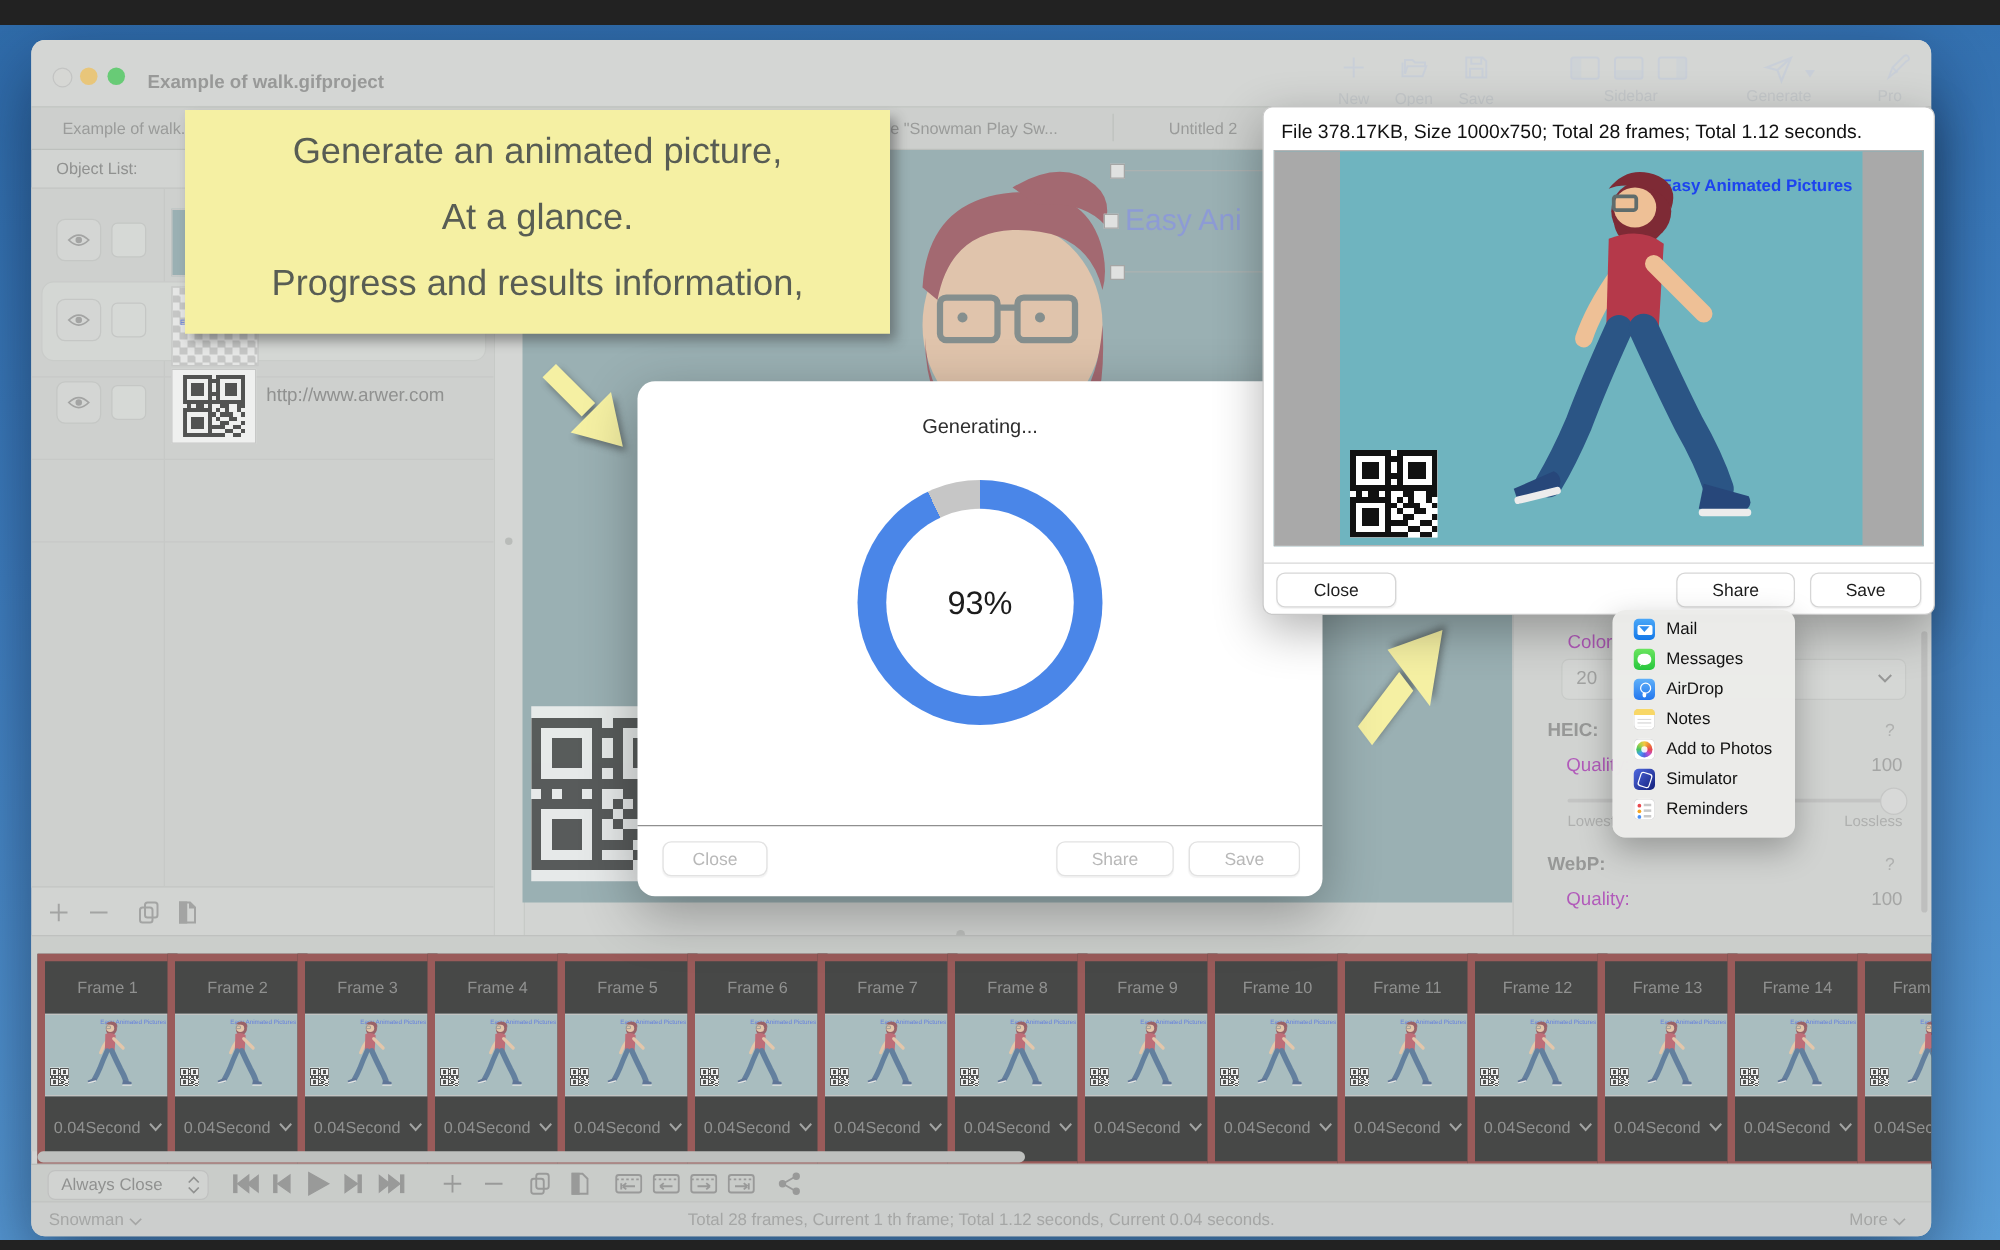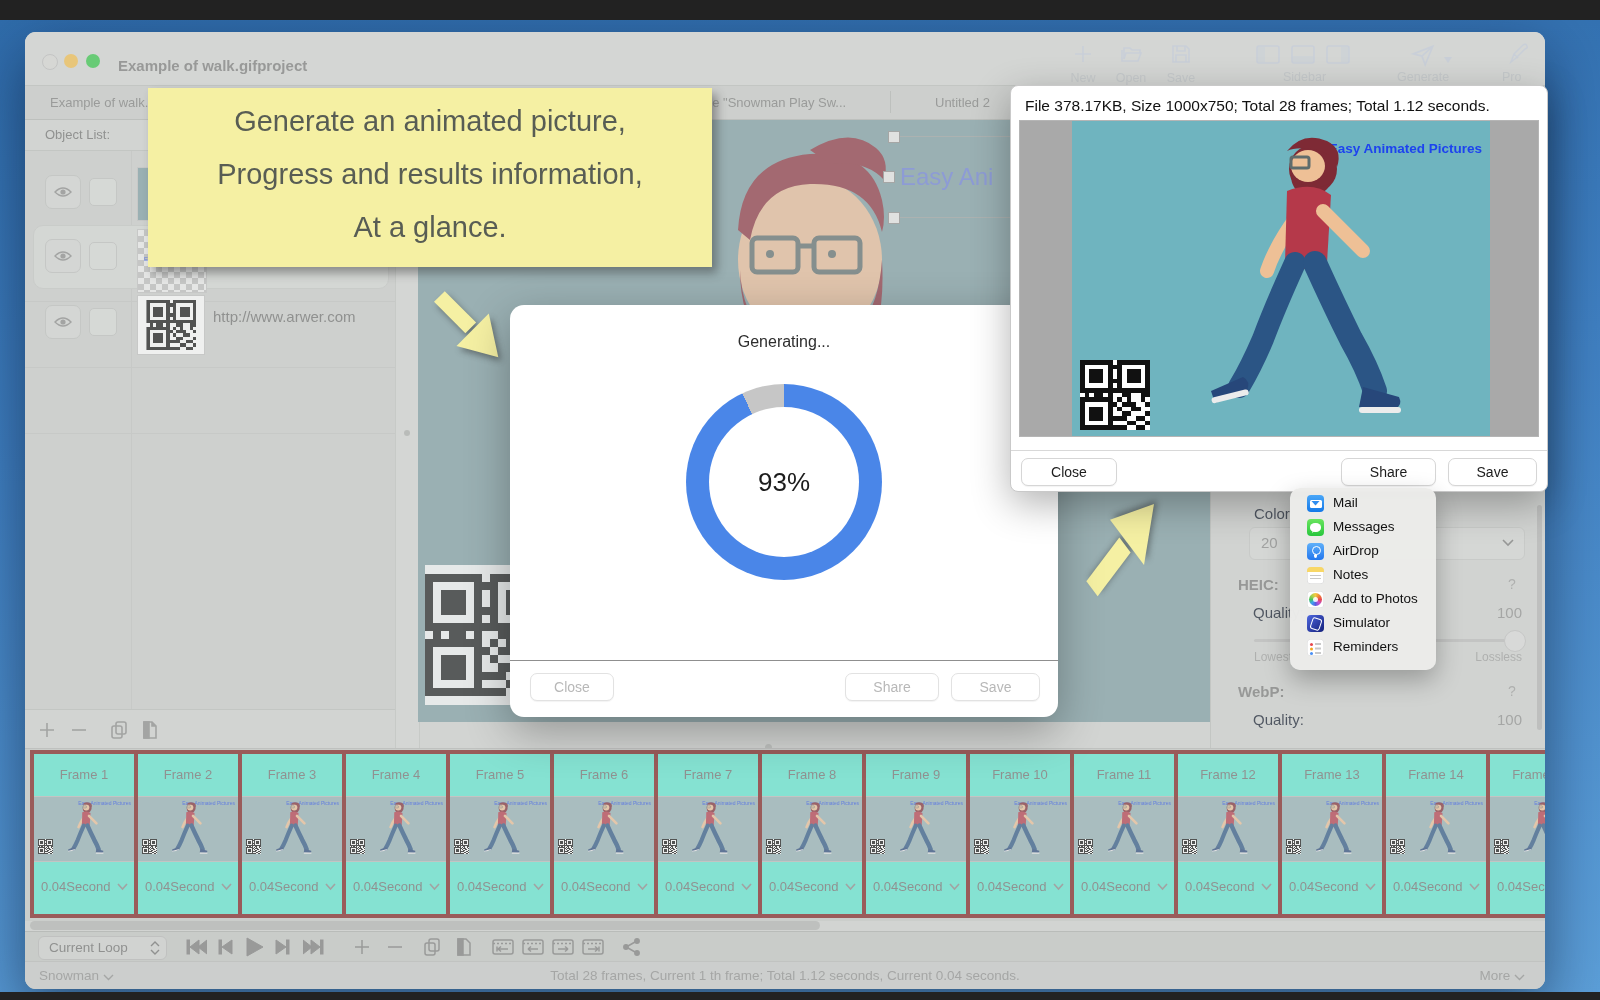--- a/index.html
+++ b/index.html
@@ -54,33 +54,33 @@
   .canvas-qr svg{width:100%;height:100%;}
   
   .zoombar{position:absolute;left:393px;top:678px;width:792px;height:32px;background:#cfd1cf;border-top:1px solid #bdbfbd;}
   .zb{position:absolute;top:6px;}
   .zb svg{stroke:#6f6f6f;fill:none;stroke-width:1.5;}
   .ratio{position:absolute;left:76px;top:8px;font-size:14px;color:#5f5f5f;font-family:"DejaVu Serif",serif;}
   .frame-ind{position:absolute;right:16px;top:8px;font-size:13px;color:#6f6f6f;}
   .scroll-dot{position:absolute;left:740px;top:712px;width:7px;height:7px;border-radius:50%;background:#b3b5b3;}
   
   .rpanel{position:absolute;left:1185px;top:88px;width:335px;height:634px;background:#d2d4d2;border-left:1px solid #bdbfbd;}
-  .rp-label{position:absolute;font-size:15px;color:#0f172a;}
+  .rp-label{position:absolute;font-size:15px;color:#a21caf;}
   .rp-bold{position:absolute;font-size:15px;font-weight:700;color:#7a7a7a;}
   .rp-val{position:absolute;font-size:15px;color:#8f8f8f;}
   .rp-help{position:absolute;font-size:14px;color:#9e9e9e;}
   .rp-small{position:absolute;font-size:12px;color:#9e9e9e;}
   .dropdown{position:absolute;left:38px;top:407px;width:274px;height:31px;background:#d8dad8;border:1px solid #c4c6c4;border-radius:6px;}
   .dropdown .dval{position:absolute;left:11px;top:6px;font-size:15px;color:#8a8a8a;}
   .slider-track{position:absolute;left:43px;top:519px;width:268px;height:3px;background:#bdbdbd;border-radius:2px;}
   .slider-knob{position:absolute;left:293px;top:510px;width:20px;height:20px;border-radius:50%;background:#dcdcdc;border:1px solid #c0c0c0;}
   .rp-scroll{position:absolute;left:326px;top:385px;width:5px;height:225px;border-radius:3px;background:#b5b5b5;}
   
   .filmstrip{position:absolute;left:0;top:716px;width:1520px;height:172px;background:#c9cbc9;border-top:1px solid #b6b8b6;}
-  .frame-cell{position:absolute;top:1px;width:100px;height:160px;background:#5eead4;border:4px solid #7f1d1d;}
+  .frame-cell{position:absolute;top:14px;width:100px;height:160px;background:#000000;border:6px solid #7f1d1d;}
   .frame-head{height:42px;line-height:42px;text-align:center;font-size:13px;color:#707070;}
   .frame-thumb{position:relative;height:64px;background:#95b2b6;border-top:1px solid #bcbcbc;border-bottom:1px solid #bcbcbc;overflow:hidden;}
   .frame-man{position:absolute;left:24px;top:4px;width:56px;height:56px;}
   .frame-wm{position:absolute;right:3px;top:3px;font-size:5px;color:#2a52e8;white-space:nowrap;}
   .frame-qr{position:absolute;left:4px;bottom:7px;width:15px;height:15px;background:#fff;}
   .frame-qr svg{width:100%;height:100%;}
   .frame-foot{position:relative;height:50px;}
   .frame-foot span{position:absolute;left:7px;top:17px;font-size:13px;color:#707070;}
   .frame-foot svg{position:absolute;right:6px;top:21px;stroke:#8a8a8a;fill:none;stroke-width:1.6;}
   .hscroll{position:absolute;left:5px;top:889px;width:790px;height:9px;border-radius:5px;background:#b5b7b5;}
@@ -720,21 +720,21 @@
       <span>0.04Second</span>
 
     </div>
   </div>
 </div>
     </div>
     <span class="hscroll"></span>
 
     <div class="playbar">
       <div class="loop-sel">
-        <span>Current Loop</span>
+        <span>Always Close</span>
         <svg width="10" height="16" viewBox="0 0 10 16">
             <polyline points="1,6 5,2 9,6"></polyline>
             <polyline points="1,10 5,14 9,10"></polyline>
           </svg>
       </div>
       <span class="pb" style="left:160px"><svg width="22" height="20" viewBox="0 0 22 20">
             <rect x="2" y="3" width="2.5" height="14"></rect>
             <polygon points="13,10 22,3 22,17"></polygon>
             <polygon points="5,10 14,3 14,17"></polygon>
           </svg></span>
@@ -810,22 +810,22 @@
             <polyline points="1,2 5.5,6.5 10,2"></polyline>
           </svg>
       </span>
     </div>
 
     <div class="dim"></div>
   </div>
 
   <div class="callout">
     <div>Generate an animated picture,</div>
+    <div>At a glance.</div>
     <div>Progress and results information,</div>
-    <div>At a glance.</div>
   </div>
   <svg class="yarrow" style="left:428px;top:264px;width:76px;height:82px" viewBox="0 0 80 80">
       <use href="#yarrow-sym"></use>
     </svg>
   <svg class="yarrow" style="left:1080px;top:476px;width:80px;height:106px;transform:scaleY(-1)" viewBox="0 0 80 80" preserveAspectRatio="none">
       <use href="#yarrow-sym"></use>
     </svg>
 
   <div class="modal">
     <div class="modal-title">Generating...</div>

